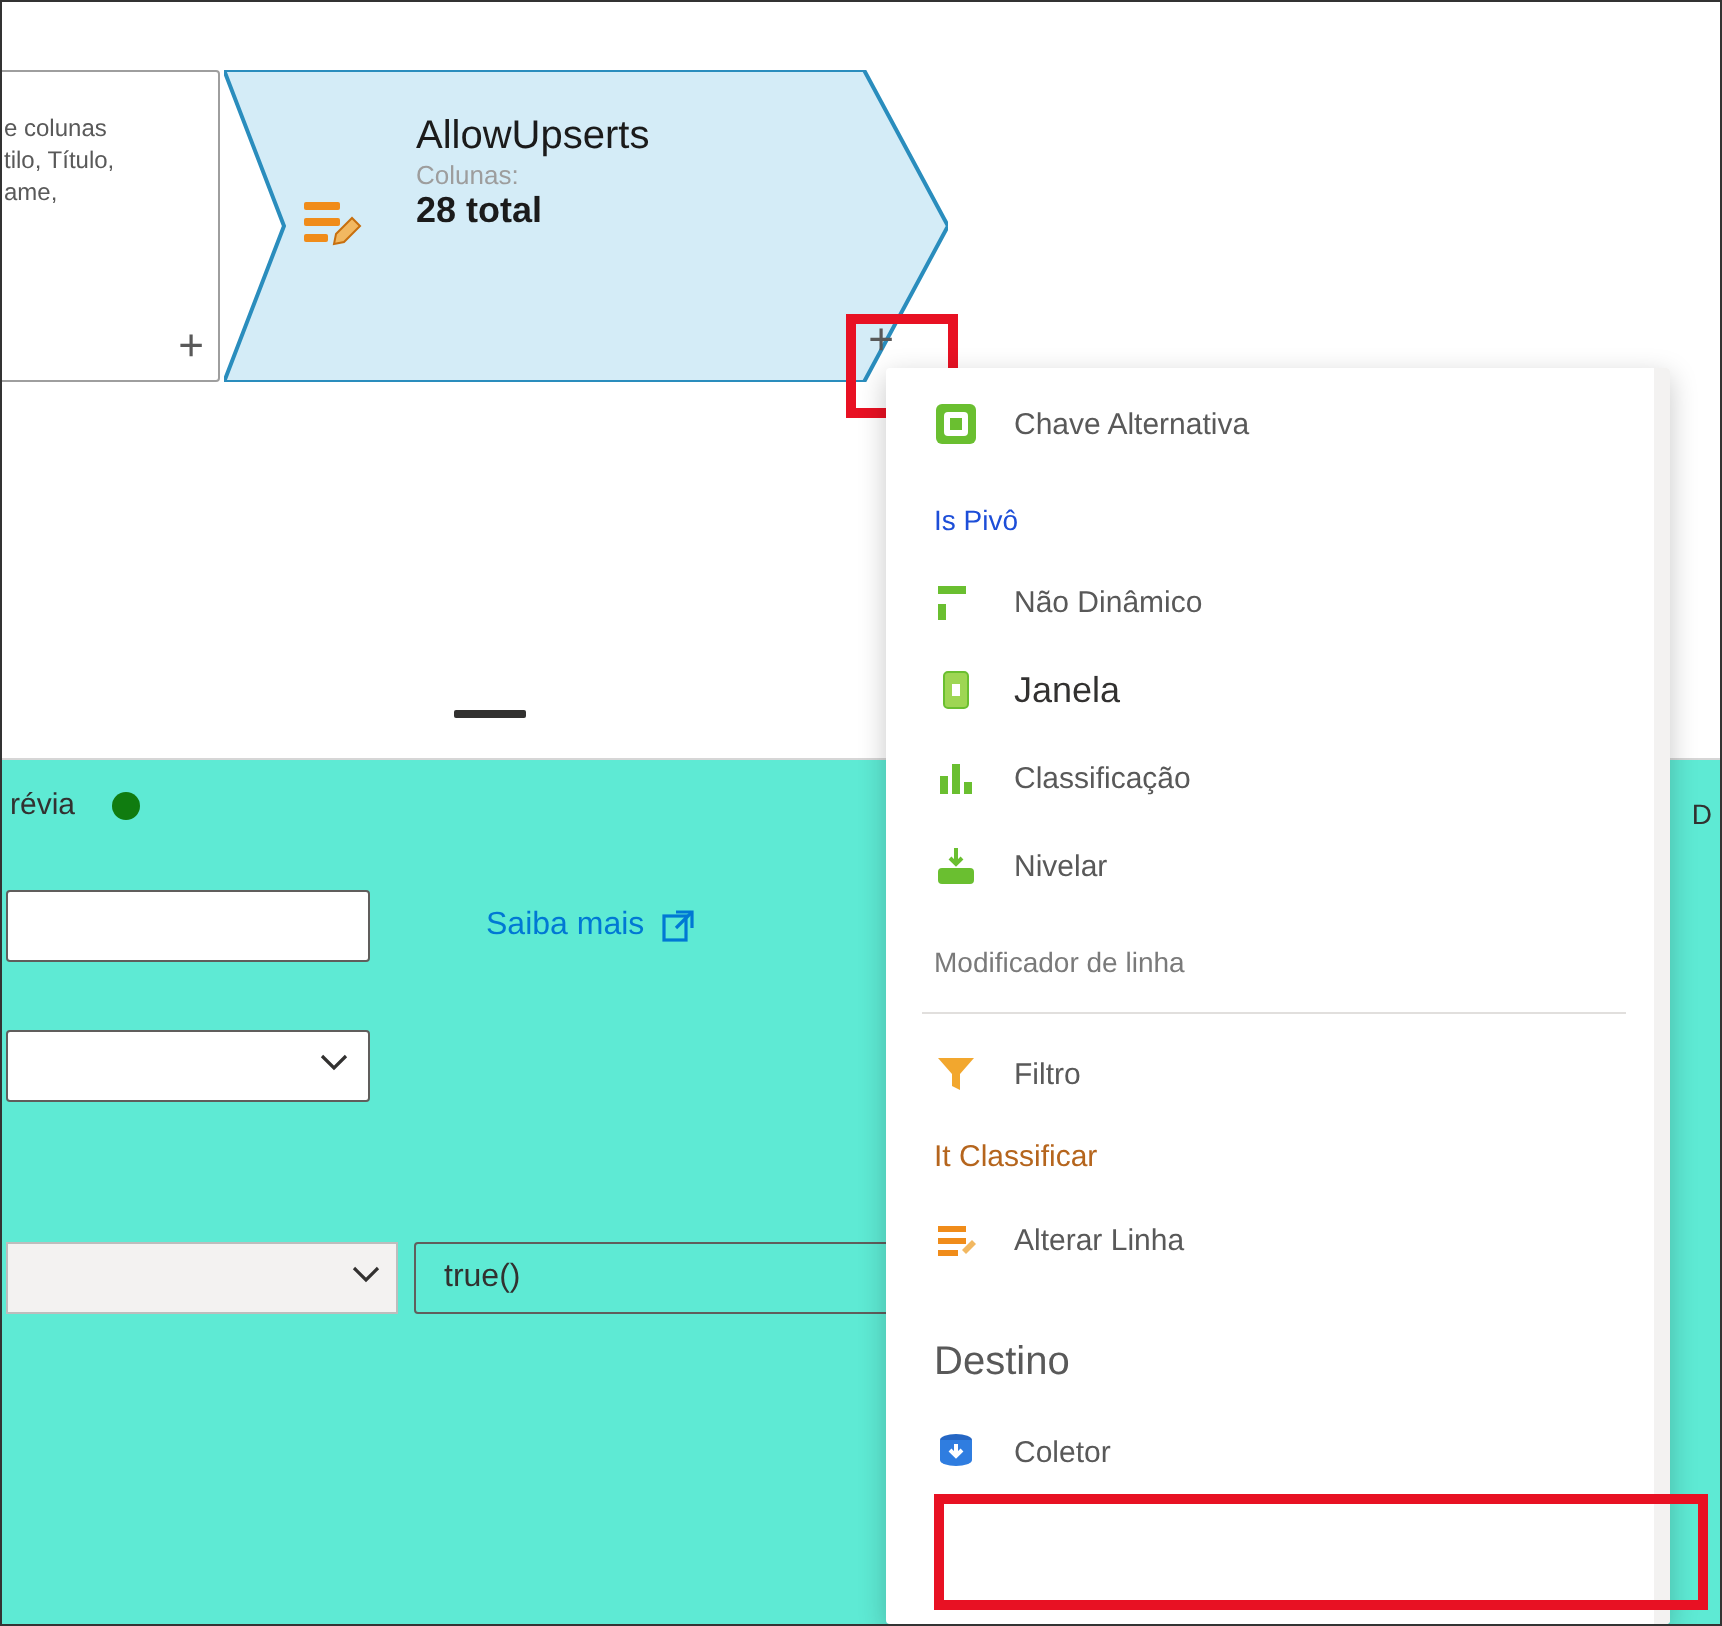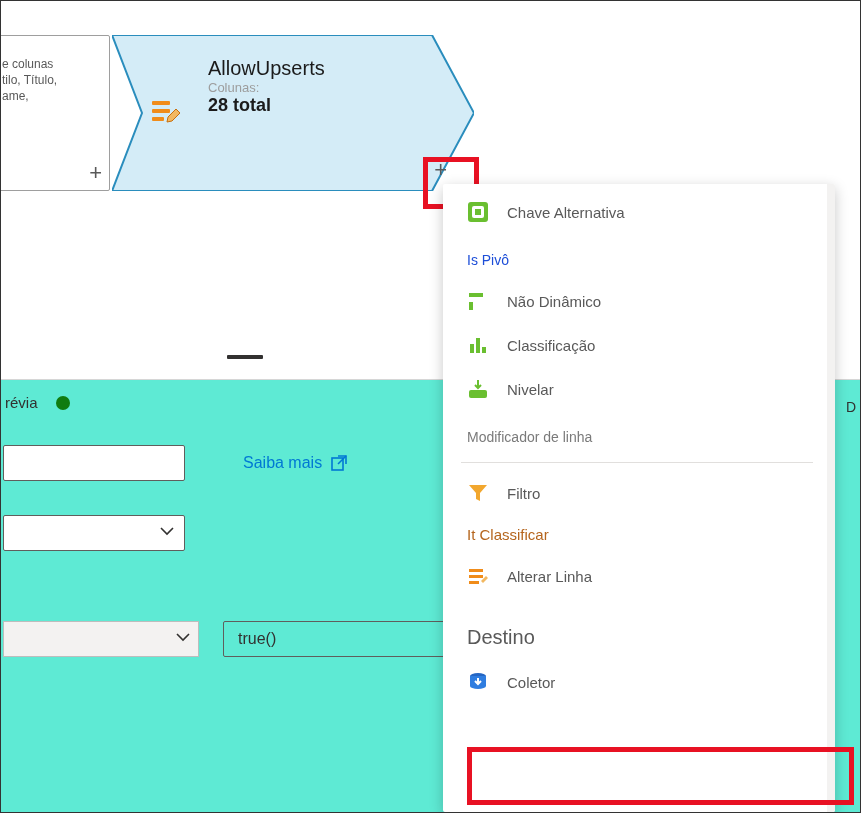--- a/index.html
+++ b/index.html
@@ -154,21 +154,21 @@
   }
   .chev { font-size: 16px; }
   .learn-more {
     color:#0078d4; font-size:16px;
     display:inline-flex; align-items:center; gap:8px;
     margin-left: 58px;
   }
   .learn-more .ext-icon { width:18px; height:18px; display:inline-block; }
 
   .expr-row {
-    display:flex; align-items:center; gap:24px;
+    display:flex; align-items:center; gap:8px;
     margin-top: 36px;
   }
   .expr-row .sel {
     width: 196px; height: 36px; background:#f3f2f1;
     border:1px solid #bdbdbd; display:flex; align-items:center; justify-content:flex-end;
     padding:0 8px;
   }
   .expr-row .val {
     width: 240px; height: 36px; border:1px solid #605e5c;
     border-radius:2px; display:flex; align-items:center;
@@ -309,20 +309,29 @@
     <li>
       <span class="ic">
         <svg viewBox="0 0 22 22">
             <rect x="2" y="3" width="14" height="4" fill="#6abf30"></rect>
             <rect x="2" y="12" width="4" height="8" fill="#6abf30"></rect>
           </svg>
       </span>
       <span>Não Dinâmico</span>
     </li>
 
+    <li class="feat">
+      <span class="ic">
+        <svg viewBox="0 0 22 22">
+            <rect x="5" y="2" width="12" height="18" rx="2" fill="#9ed653" stroke="#6abf30"></rect>
+            <rect x="9" y="8" width="4" height="6" fill="#fff"></rect>
+          </svg>
+      </span>
+      <span>Janela</span>
+    </li>
 
     <li>
       <span class="ic">
         <svg viewBox="0 0 22 22">
             <rect x="3" y="10" width="4" height="9" fill="#6abf30"></rect>
             <rect x="9" y="4" width="4" height="15" fill="#6abf30"></rect>
             <rect x="15" y="13" width="4" height="6" fill="#6abf30"></rect>
           </svg>
       </span>
       <span>Classificação</span>

